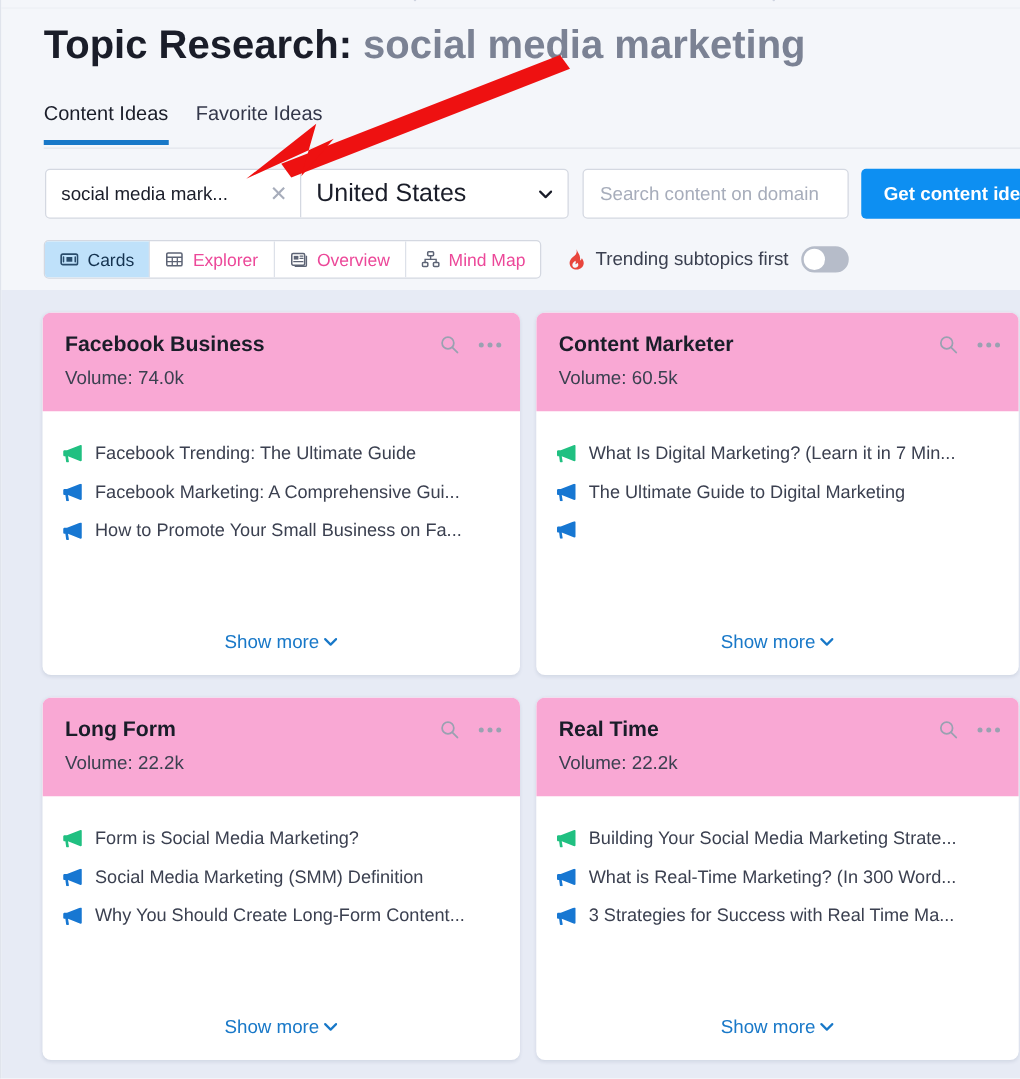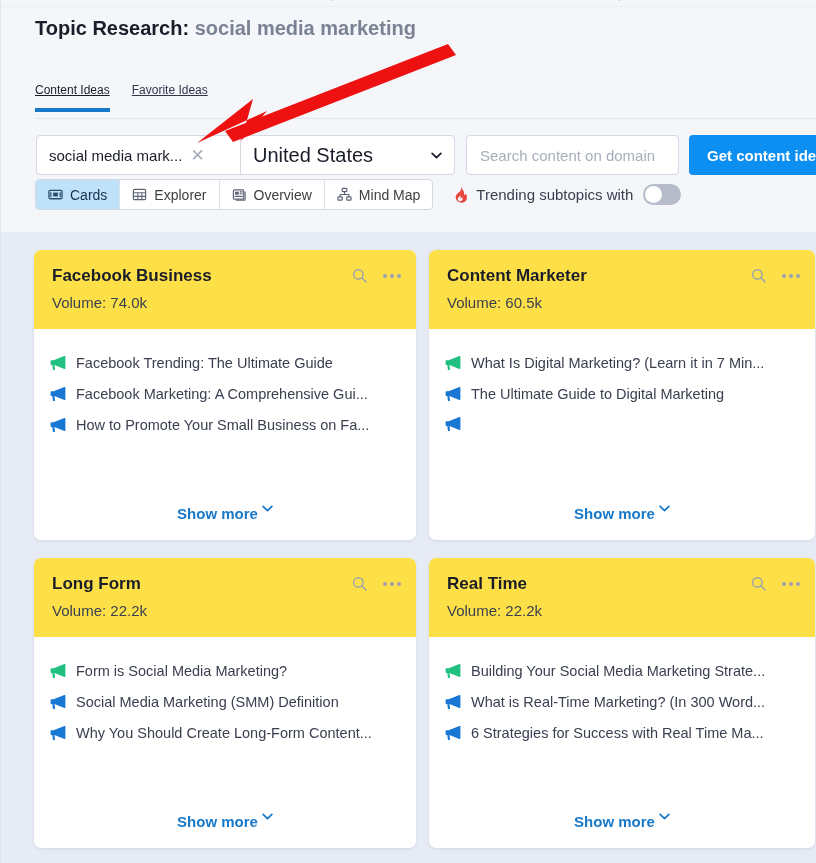--- a/index.html
+++ b/index.html
@@ -26,49 +26,49 @@
   }
   .top-strip .frag {
     position: absolute; top: -5px; height: 6px; background: #cfd4e0; border-radius: 1px;
   }
 
   
   .header { position: absolute; top: 7px; left: 0; right: 0; height: 225px; background: #f4f6fa; }
 
   .page-title {
     position: absolute; left: 34px; top: 10px;
-    font-size: 20px; font-weight: bold; color: #1a1d29;
+    font-size: 32px; font-weight: bold; color: #1a1d29;
     white-space: nowrap;
     text-align: center;
   }
   .page-title .kw { color: #7b8294; font-weight: bold; }
 
   .tabs { position: absolute; left: 34px; top: 76px; display: flex; gap: 22px; }
   .tab {
-    font-size: 12px; color: #33374a; padding-bottom: 11px;
-    cursor: pointer; white-space: nowrap; text-decoration: underline;
+    font-size: 16px; color: #33374a; padding-bottom: 11px;
+    cursor: pointer; white-space: nowrap;
   }
   .tab.active { border-bottom: 4px solid #1878c8; color: #1a1d29; }
   .tabs-rule {
     position: absolute; left: 34px; right: 0; top: 111px;
     height: 1px; background: #e2e5ec;
   }
 
   
   .search-row {
     position: absolute; left: 35px; top: 128px;
     display: flex; align-items: center;
   }
   .kw-group {
     display: flex; align-items: center; height: 40px;
     background: #fff; border: 1px solid #d4d8e1; border-radius: 4px;
     overflow: hidden;
   }
   .kw-input {
-    display: flex; align-items: center; 
+    display: flex; align-items: center; justify-content: space-between;
     width: 204px; height: 100%; padding: 0 10px 0 12px;
     border-right: 1px solid #d4d8e1;
   }
   .kw-text { font-size: 15px; color: #1a1d29; white-space: nowrap; overflow: hidden; }
   .kw-clear { color: #a7adbb; font-size: 17px; line-height: 1; padding-left: 8px; cursor: pointer; }
   .country-select {
     display: flex; align-items: center; justify-content: space-between;
     width: 213px; height: 100%; padding: 0 12px;
   }
   .country-text { font-size: 20px; color: #1a1d29; white-space: nowrap; }
@@ -83,28 +83,28 @@
 
   .cta {
     margin-left: 10px; height: 40px; border-radius: 4px;
     background: #0d8ff2; color: #fff; font-size: 15px; font-weight: bold;
     display: flex; align-items: center; padding: 0 18px;
     white-space: nowrap; cursor: pointer; border: none;
     font-family: "Liberation Sans", sans-serif;
   }
 
   
-  .view-row { position: absolute; left: 34px; top: 172px; display: flex; align-items: center; }
+  .view-row { position: absolute; left: 34px; top: 185px; display: flex; align-items: center; }
   .seg {
     display: flex; height: 31px; background: #fff;
     border: 1px solid #d4d8e1; border-radius: 4px; overflow: hidden;
   }
   .seg-btn {
     display: flex; align-items: center; gap: 7px;
-    padding: 0 12px; font-size: 14px; color: #404040;
+    padding: 0 12px; font-size: 14px; color: #ec4899;
     border-right: 1px solid #dde1e9; cursor: pointer; white-space: nowrap;
   }
   .seg-btn:last-child { border-right: none; }
   .seg-btn.active { background: #bfe1fa; color: #14324f; }
   .seg-ico { width: 15px; height: 15px; display: block; color: #5d6475; }
   .seg-btn.active .seg-ico { color: #2a4c6b; }
 
   .trend { display: flex; align-items: center; gap: 8px; margin-left: 20px; }
   .flame { width: 15px; height: 17px; color: #e8453c; }
   .trend-label { font-size: 15px; color: #3b4050; white-space: nowrap; }
@@ -125,41 +125,41 @@
   .grid {
     display: grid; grid-template-columns: 382px 386px;
     gap: 18px 13px; margin-left: 33px;
   }
   .card {
     background: #fff; border-radius: 7px;
     box-shadow: 0 1px 3px rgba(30,50,90,.10);
     overflow: hidden; display: flex; flex-direction: column;
     height: 290px;
   }
-  .card-head { background: #fde047; padding: 16px 18px 18px 18px; position: relative; }
+  .card-head { background: #f9a8d4; padding: 16px 18px 18px 18px; position: relative; }
   .card-title { font-size: 17px; font-weight: bold; color: #1a1d29; white-space: nowrap; }
   .card-vol { font-size: 15px; color: #3b4050; margin-top: 8px; }
   .card-acts { position: absolute; right: 15px; top: 18px; display: flex; align-items: center; gap: 16px; }
   .mag { width: 15px; height: 15px; color: #9aa1b1; cursor: pointer; }
   .dots { display: flex; gap: 3px; cursor: pointer; }
   .dots i { width: 4px; height: 4px; border-radius: 50%; background: #9aa1b1; display: block; }
 
   .card-body { flex: 1; padding: 26px 16px 0 16px; }
   .idea { display: flex; align-items: center; gap: 10px; margin-bottom: 15px; }
   .mega { width: 16px; height: 14px; flex: none; }
   .mega.green { color: #20c081; }
   .mega.blue  { color: #1777d2; }
   .idea-text {
     font-size: 14.5px; color: #3b4050; white-space: nowrap;
     overflow: hidden; text-overflow: ellipsis;
   }
   .card-foot { padding: 0 0 18px 0; display: flex; justify-content: center; }
   .show-more {
-    display: flex; gap: 4px;
-    font-size: 15px; color: #1878c8; cursor: pointer; font-weight: bold;
+    display: flex; align-items: center; gap: 4px;
+    font-size: 15px; color: #1878c8; cursor: pointer;
   }
   .show-more svg { width: 11px; height: 7px; }
 
   
   .arrow { position: absolute; left: 0; top: 0; width: 816px; height: 863px; pointer-events: none; }
 </style>
 </head>
 <body>
 
 <div id="app">
@@ -248,21 +248,21 @@
             <path d="M8 5v3M3.3 10.6V8h9.4v2.6" stroke="currentColor" stroke-width="1.2"></path>
           </svg>
           <span>Mind Map</span>
         </div>
       </div>
 
       <div class="trend">
         <svg class="flame" viewBox="0 0 16 18" fill="currentColor">
           <path d="M8.6 0C8.6 0 9.6 2.6 8.2 4.6 6.9 6.5 4.4 7.4 3.3 9.9c-1.4 3.2.6 7 4.4 7.7 3.6.7 6.9-1.6 7.2-5 .2-2.3-1-3.7-1.6-4.6-.3 1-.9 1.7-1.6 1.9.5-2.3-.2-4.6-1.4-6.3C9.5 2.4 8.6 0 8.6 0Zm-.8 10.2c.6 1 .3 2.1-.2 2.9.9-.1 1.6-.6 2-1.3.5.7.8 1.4.7 2.2-.2 1.4-1.6 2.4-3.1 2.1-1.6-.3-2.4-1.9-1.8-3.3.3-.9 1.2-1.7 2.4-2.6Z"></path>
         </svg>
-        <span class="trend-label">Trending subtopics with</span>
+        <span class="trend-label">Trending subtopics first</span>
         <div class="toggle">
           <span class="knob"></span>
         </div>
       </div>
     </div>
   </div>
 
   <div class="cards-area">
     <div class="grid">
 
@@ -429,21 +429,21 @@
           <div class="idea">
             <svg class="mega blue" viewBox="0 0 16 14" fill="currentColor">
               <path d="M14.4 0 3.6 4.2H1.6C1 4.2.6 4.7.6 5.3v2.6c0 .6.4 1.1 1 1.1h.7l.6 4.4c0 .3.3.6.6.6h1c.4 0 .7-.4.6-.8l-.7-4.2 10 3.9c.5.2 1-.2 1-.7V.7c0-.5-.5-.9-1-.7Z"></path>
             </svg>
             <span class="idea-text">What is Real-Time Marketing? (In 300 Word...</span>
           </div>
           <div class="idea">
             <svg class="mega blue" viewBox="0 0 16 14" fill="currentColor">
               <path d="M14.4 0 3.6 4.2H1.6C1 4.2.6 4.7.6 5.3v2.6c0 .6.4 1.1 1 1.1h.7l.6 4.4c0 .3.3.6.6.6h1c.4 0 .7-.4.6-.8l-.7-4.2 10 3.9c.5.2 1-.2 1-.7V.7c0-.5-.5-.9-1-.7Z"></path>
             </svg>
-            <span class="idea-text">6 Strategies for Success with Real Time Ma...</span>
+            <span class="idea-text">3 Strategies for Success with Real Time Ma...</span>
           </div>
         </div>
         <div class="card-foot">
           <span class="show-more">
             <span>Show more</span>
             <svg viewBox="0 0 12 8" fill="none">
               <path d="M1 1.5L6 6.5L11 1.5" stroke="currentColor" stroke-width="2" stroke-linecap="round" stroke-linejoin="round"></path>
             </svg>
           </span>
         </div>

